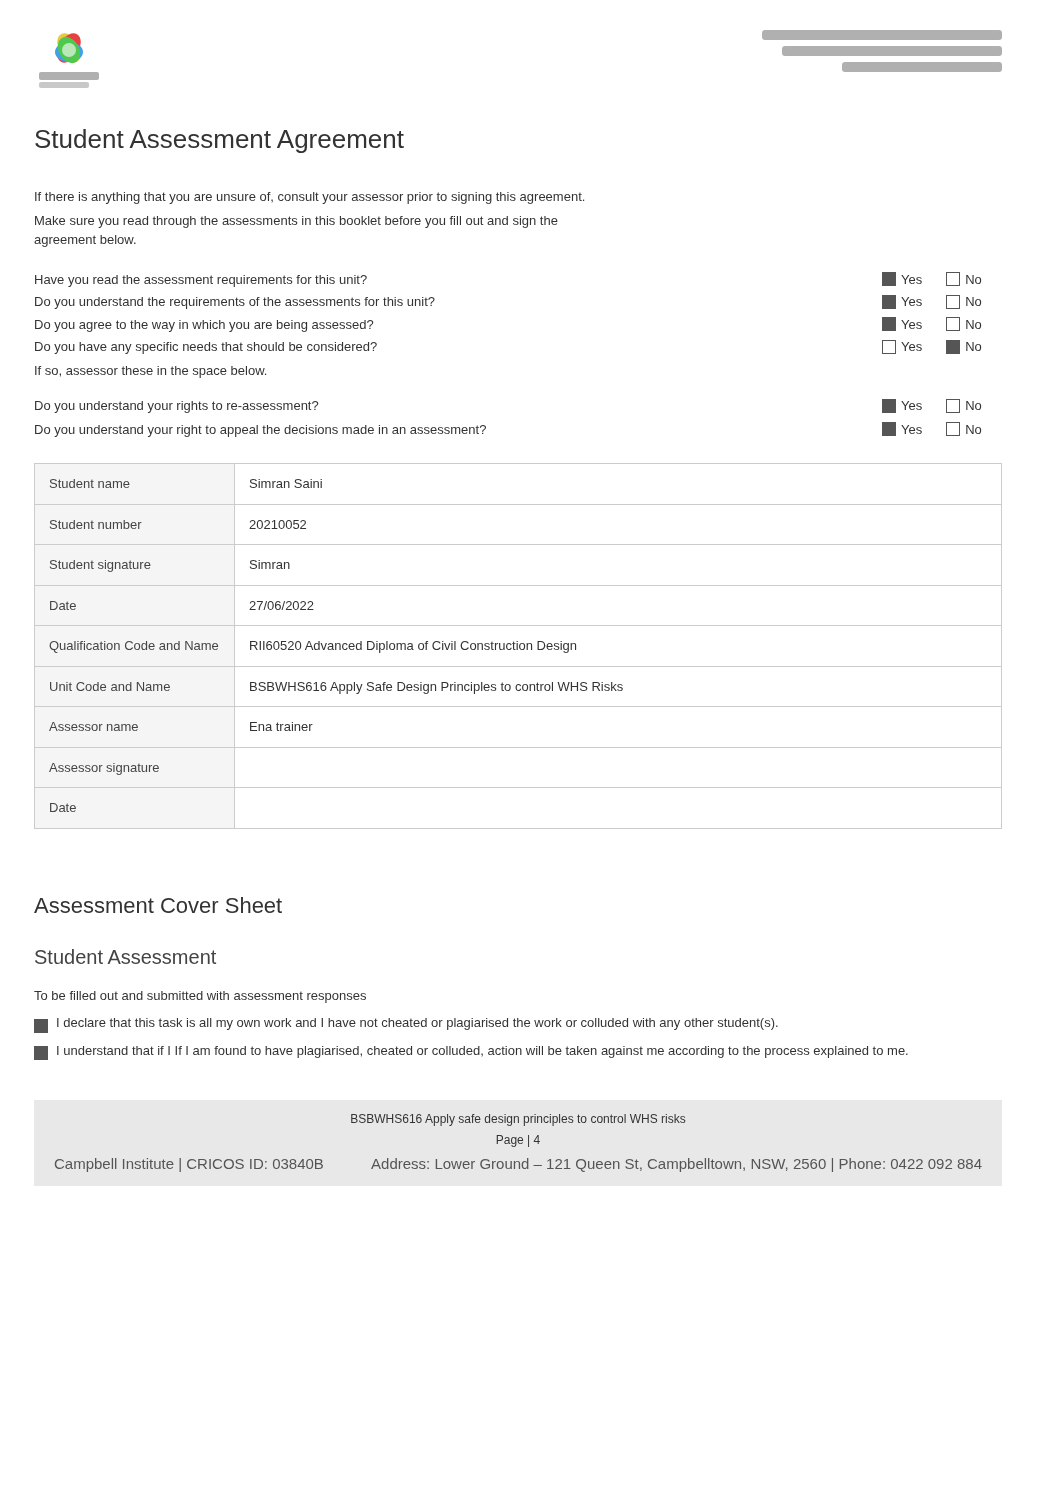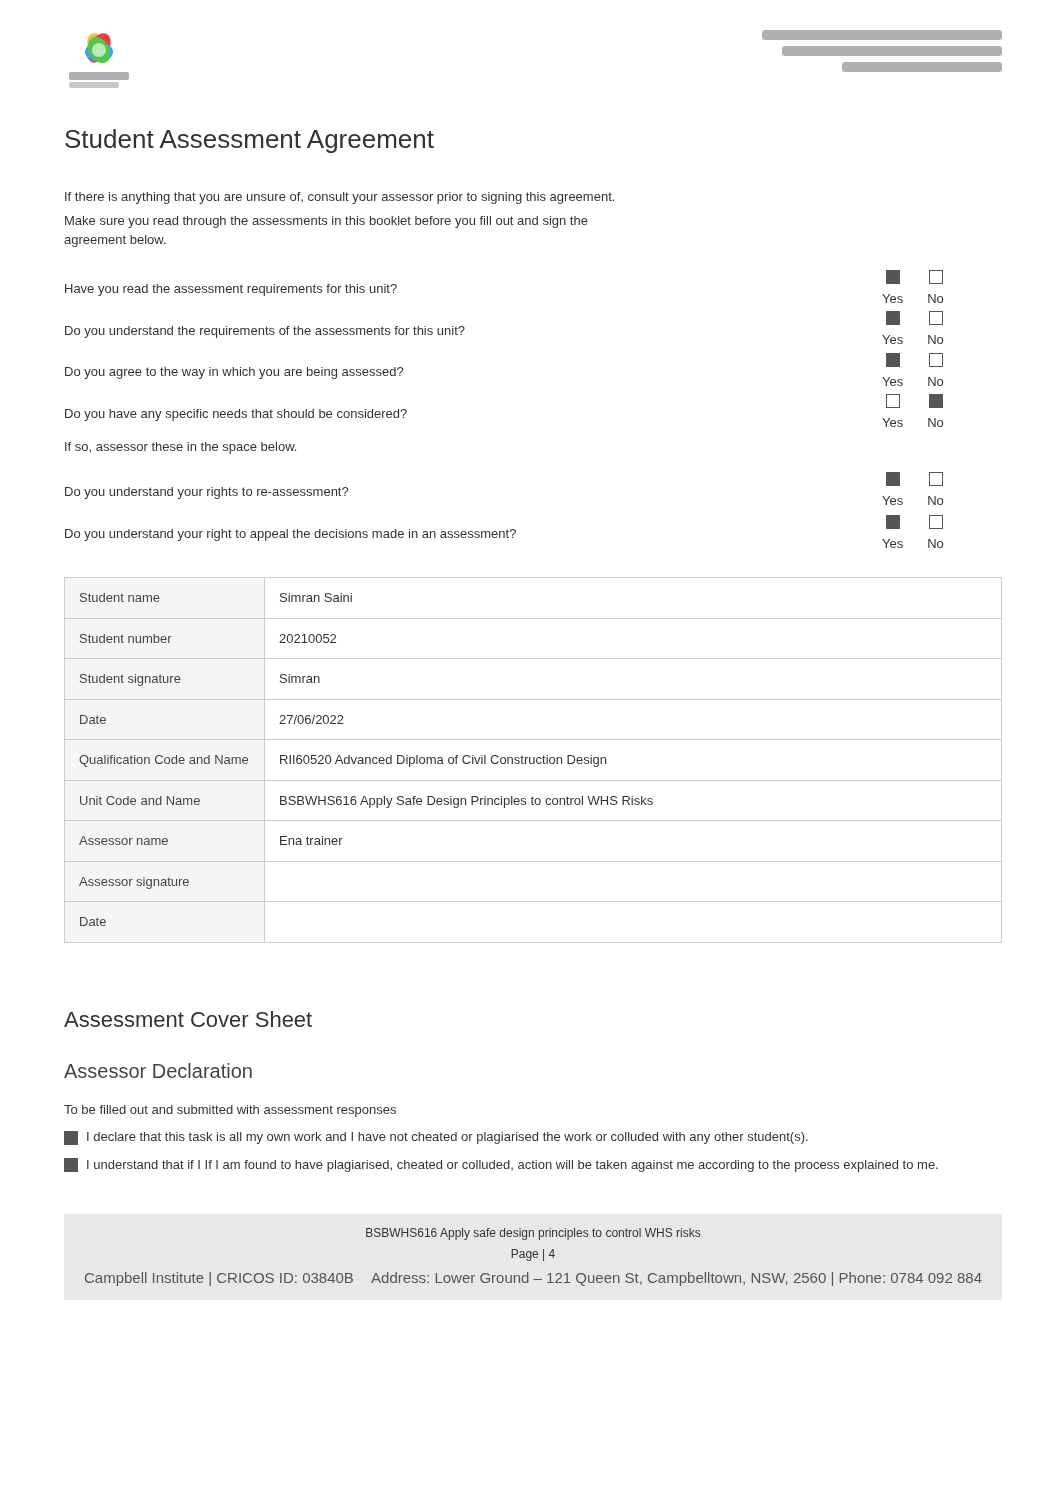--- a/index.html
+++ b/index.html
@@ -6,21 +6,21 @@
     body {
       font-family: Arial, sans-serif;
       background: #fff;
       color: #333;
       font-size: 13px;
       line-height: 1.5;
     }
     .page {
       max-width: 1062px;
       margin: 0 auto;
-      padding: 30px 60px 40px 64px;
+      padding: 30px 60px 40px 34px;
       background: #fff;
     }
 
     
     .header {
       display: flex;
       align-items: flex-start;
       justify-content: space-between;
       margin-bottom: 30px;
     }
@@ -68,21 +68,20 @@
     .checkbox-pair {
       display: flex;
       gap: 24px;
       width: 120px;
       flex-shrink: 0;
     }
     .checkbox-option {
       display: flex;
       align-items: center;
       gap: 5px;
-      flex-direction: column;
     }
     .cb {
       width: 14px;
       height: 14px;
       border: 1.5px solid #555;
       display: inline-flex;
       align-items: center;
       justify-content: center;
       font-size: 9px;
       flex-shrink: 0;
@@ -137,21 +136,21 @@
     }
     .student-decl-title {
       font-size: 20px;
       font-weight: 400;
       color: #444;
       margin-bottom: 14px;
     }
     .declaration-para { margin-bottom: 8px; }
     .decl-item {
       display: flex;
-      align-items: center;
+      align-items: flex-end;
       gap: 8px;
       margin-bottom: 8px;
     }
     .decl-item .cb {
       margin-top: 2px;
     }
 
     
     .footer {
       margin-top: 40px;
@@ -332,21 +331,21 @@
       </tr>
       <tr>
         <td>Date</td>
         <td></td>
       </tr>
     </tbody>
   </table>
 
   <div class="cover-sheet-section">
     <h2 class="cover-title">Assessment Cover Sheet</h2>
-    <h3 class="student-decl-title">Assessor Declaration</h3>
+    <h3 class="student-decl-title">Student Assessment</h3>
 
     <p class="declaration-para">To be filled out and submitted with assessment responses</p>
 
     <div class="decl-item">
       <div class="cb filled"></div>
       <span>I declare that this task is all my own work and I have not cheated or plagiarised the work or colluded with any other student(s).</span>
     </div>
 
     <div class="decl-item">
       <div class="cb filled"></div>
@@ -354,18 +353,18 @@
     </div>
   </div>
 
   <div class="footer">
     <div class="footer-line1">BSBWHS616 Apply safe design principles to control WHS risks</div>
     <div class="footer-line2">Page | 4</div>
     <div class="footer-line3">
       <span>Campbell Institute   |   CRICOS ID: 03840B</span>
       <span>
         <span>Address: Lower Ground – 121 Queen St, Campbelltown, NSW, 2560 |</span>
-        <span>Phone: 0784 092 884</span>
+        <span>Phone: 0422 092 884</span>
       </span>
     </div>
   </div>
 
 </div>
 
 </body></html>

